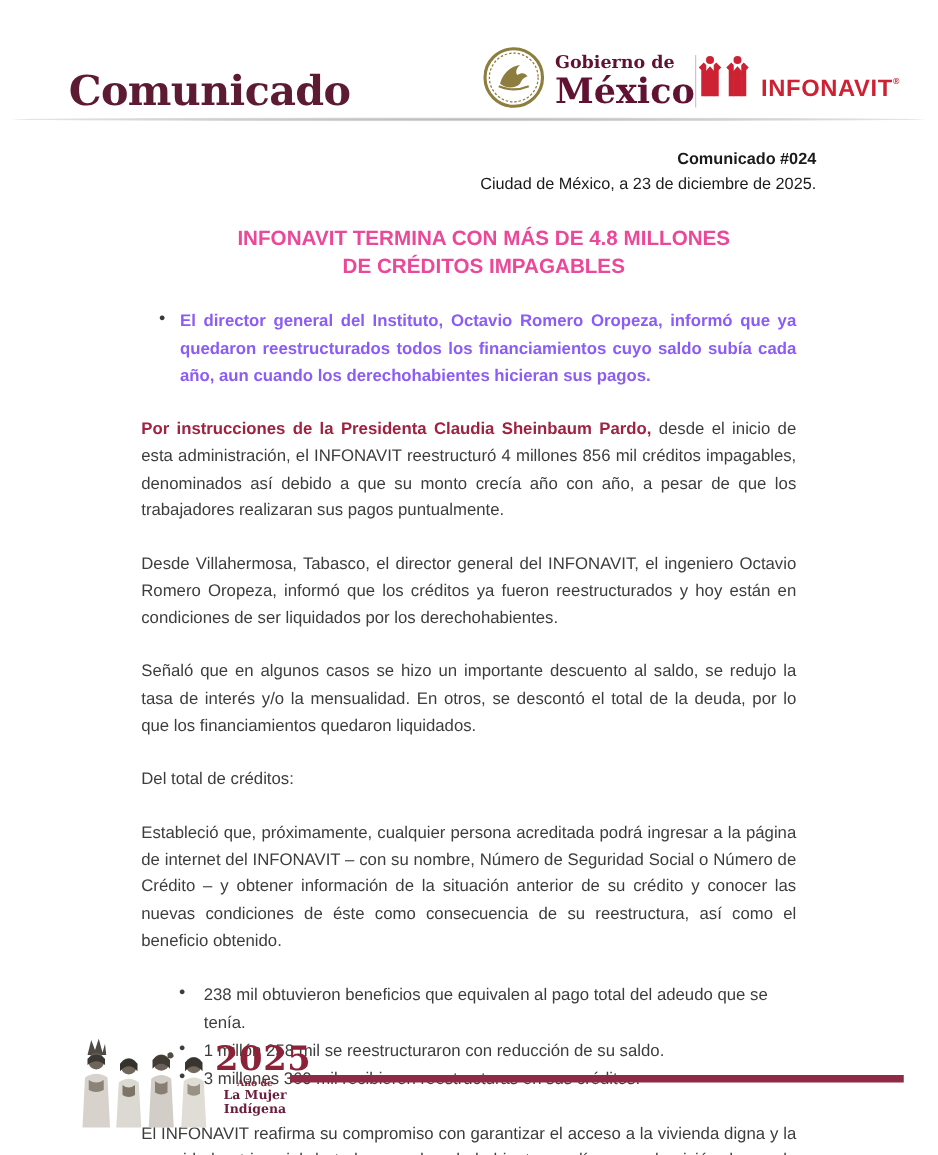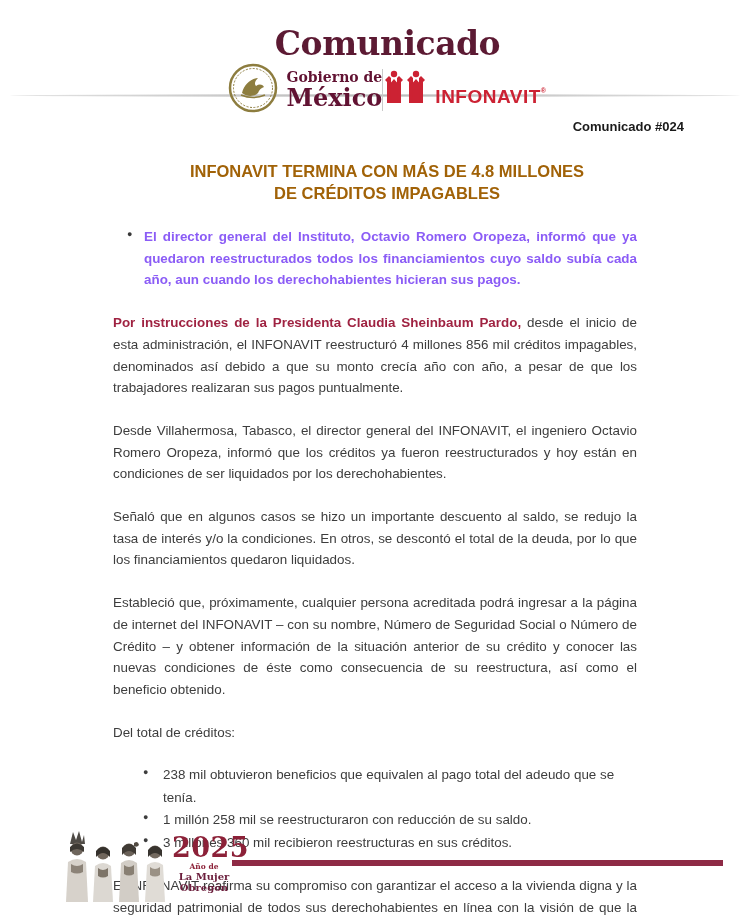--- a/index.html
+++ b/index.html
@@ -11,37 +11,36 @@
     height: 924px;
     margin: 0 auto;
     background: #ffffff;
     overflow: hidden;
   }
 
   
   .header {
     display: flex;
     justify-content: space-between;
-    align-items: center;
+    align-items: flex-end;
     padding: 24px 30px 0 55px;
     height: 92px;
-    flex-direction: column;
   }
   .masthead {
     font-family: "DejaVu Serif", serif;
     font-weight: bold;
     font-size: 33px;
     color: #5c1a33;
     letter-spacing: -0.5px;
   }
   .logo-group { display: flex; align-items: center; }
   .gob-logo { display: flex; align-items: center; gap: 8px; }
   .gob-text { line-height: 1; color: #611232; font-family: "DejaVu Serif", serif; font-weight: bold; }
   .gob-text .l1 { font-size: 14px; display: block; }
-  .gob-text .l2 { font-size: 24px; display: block; margin-top: 2px; }
+  .gob-text .l2 { font-size: 28px; display: block; margin-top: 2px; }
   .logo-divider { width: 1px; height: 42px; background: #c9c9c9; }
   .infonavit-logo { display: flex; align-items: flex-end; gap: 4px; }
   .infonavit-text {
     font-size: 19px;
     font-weight: bold;
     color: #cc2233;
     letter-spacing: 0.5px;
     line-height: 1;
     padding-bottom: 5px;
   }
@@ -50,33 +49,33 @@
   .header-rule {
     height: 3px;
     margin: 2px 10px 0 10px;
     background: radial-gradient(ellipse at center, #b9b9b9 0%, #d9d9d9 55%, rgba(255,255,255,0) 100%);
     border-radius: 50%;
   }
 
   
   .meta {
     margin-top: 20px;
-    padding-right: 66px;
+    padding-right: 97px;
     text-align: right;
     font-size: 13px;
     color: #1a1a1a;
     line-height: 1.55;
   }
   .meta .num { font-weight: bold; }
 
   
   .headline {
     margin-top: 24px;
     text-align: center;
-    color: #a16207;
+    color: #ec4899;
     font-weight: bold;
     font-size: 16.5px;
     line-height: 1.3;
     margin-left: 24px;
   }
 
   
   .content { padding: 0 113px; color: #3d3d3d; }
   .lead-list { margin-top: 22px; padding-left: 14px; list-style: none; }
   .lead-list li {
@@ -197,42 +196,43 @@
         </span>
         <span class="infonavit-text"><span>INFONAVIT</span><span class="reg-mark">®</span></span>
       </div>
     </div>
   </div>
 
   <div class="header-rule"></div>
 
   <div class="meta">
     <div class="num">Comunicado #024</div>
+    <div>Ciudad de México, a 23 de diciembre de 2025.</div>
   </div>
 
   <div class="headline">
     <div>INFONAVIT TERMINA CON MÁS DE 4.8 MILLONES</div>
     <div>DE CRÉDITOS IMPAGABLES</div>
   </div>
 
   <div class="content">
 
     <ul class="lead-list">
       <li>El director general del Instituto, Octavio Romero Oropeza, informó que ya quedaron reestructurados todos los financiamientos cuyo saldo subía cada año, aun cuando los derechohabientes hicieran sus pagos.</li>
     </ul>
 
     <p class="para"><span class="lead-maroon">Por instrucciones de la Presidenta Claudia Sheinbaum Pardo,</span><span> desde el inicio de esta administración, el INFONAVIT reestructuró 4 millones 856 mil créditos impagables, denominados así debido a que su monto crecía año con año, a pesar de que los trabajadores realizaran sus pagos puntualmente.</span></p>
 
     <p class="para">Desde Villahermosa, Tabasco, el director general del INFONAVIT, el ingeniero Octavio Romero Oropeza, informó que los créditos ya fueron reestructurados y hoy están en condiciones de ser liquidados por los derechohabientes.</p>
 
-    <p class="para">Señaló que en algunos casos se hizo un importante descuento al saldo, se redujo la tasa de interés y/o la condiciones. En otros, se descontó el total de la deuda, por lo que los financiamientos quedaron liquidados.</p>
+    <p class="para">Señaló que en algunos casos se hizo un importante descuento al saldo, se redujo la tasa de interés y/o la mensualidad. En otros, se descontó el total de la deuda, por lo que los financiamientos quedaron liquidados.</p>
+
+    <p class="para">Del total de créditos:</p>
 
     <p class="para">Estableció que, próximamente, cualquier persona acreditada podrá ingresar a la página de internet del INFONAVIT – con su nombre, Número de Seguridad Social o Número de Crédito – y obtener información de la situación anterior de su crédito y conocer las nuevas condiciones de éste como consecuencia de su reestructura, así como el beneficio obtenido.</p>
-
-    <p class="para">Del total de créditos:</p>
 
     <ul class="credit-list">
       <li>238 mil obtuvieron beneficios que equivalen al pago total del adeudo que se tenía.</li>
       <li>1 millón 258 mil se reestructuraron con reducción de su saldo.</li>
       <li>3 millones 360 mil recibieron reestructuras en sus créditos.</li>
     </ul>
 
     <p class="para">El INFONAVIT reafirma su compromiso con garantizar el acceso a la vivienda digna y la seguridad patrimonial de todos sus derechohabientes en línea con la visión de que la vivienda es un derecho, no una mercancía.</p>
 
   </div>
@@ -269,18 +269,18 @@
           <path d="M90 20 Q97 12 104 20 L104 27 Q97 19 90 27 Z" fill="#38342f"></path>
           <path d="M87 72 L89 35 Q97 29 105 35 L107 72 Z" fill="#e0dcd6"></path>
           <path d="M92 37 Q97 41 102 37 L102 45 Q97 48 92 45 Z" fill="#9a9185"></path>
         </g>
       </svg>
     </span>
     <div class="year-block">
       <div class="year">2025</div>
       <div class="anode">Año de</div>
       <div class="mujer">La Mujer</div>
-      <div class="indigena">Obregón</div>
+      <div class="indigena">Indígena</div>
     </div>
     <div class="footer-bar"></div>
   </div>
 
 </div>
 
 </body></html>

